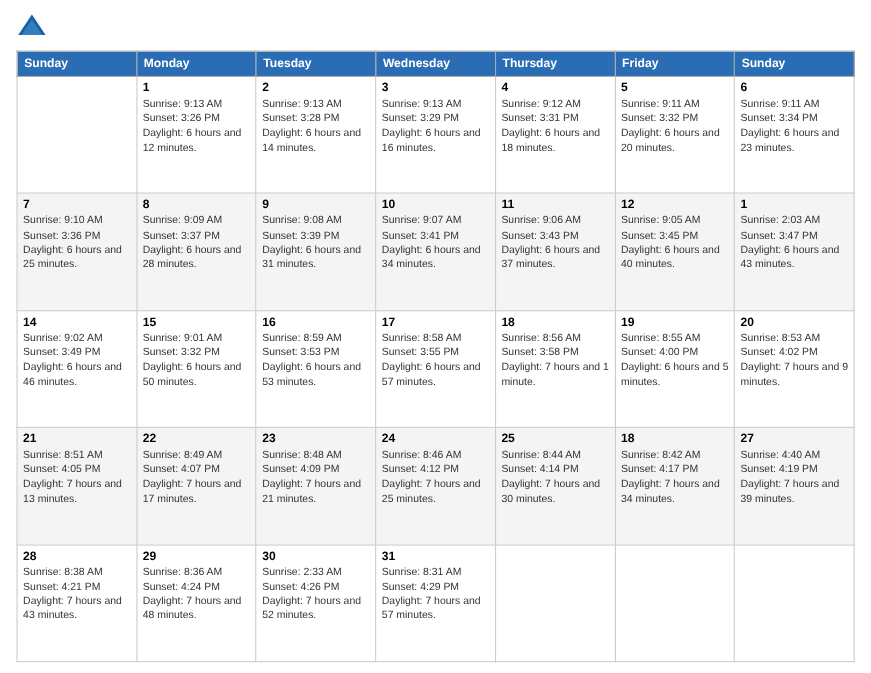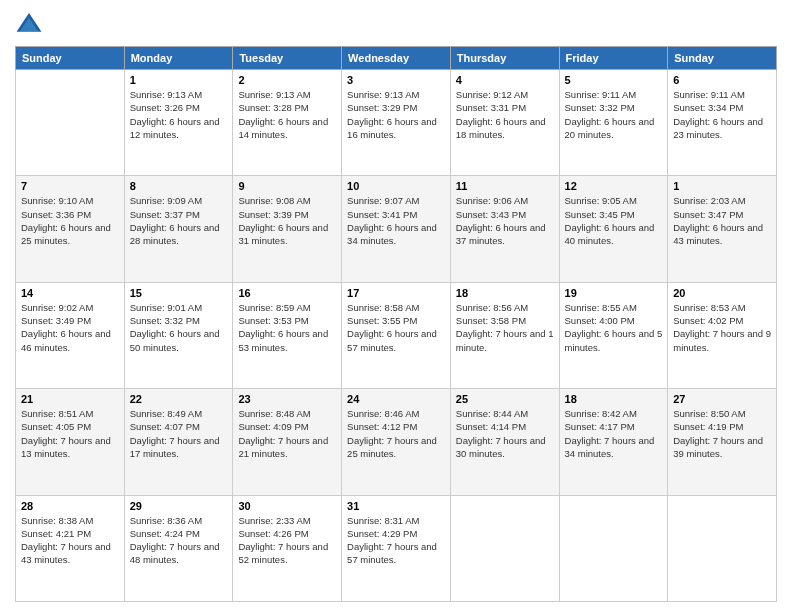--- a/index.html
+++ b/index.html
@@ -241,21 +241,21 @@
           <td>
             <div class="cell-date">25</div>
             <div class="cell-info"><span>Sunrise: 8:44 AM</span><br><span>Sunset: 4:14 PM</span><br><span>Daylight: 7 hours and 30 minutes.</span></div>
           </td>
           <td>
             <div class="cell-date">18</div>
             <div class="cell-info"><span>Sunrise: 8:42 AM</span><br><span>Sunset: 4:17 PM</span><br><span>Daylight: 7 hours and 34 minutes.</span></div>
           </td>
           <td>
             <div class="cell-date">27</div>
-            <div class="cell-info"><span>Sunrise: 8:50 AM</span><br><span>Sunset: 4:19 PM</span><br><span>Daylight: 7 hours and 39 minutes.</span></div>
+            <div class="cell-info"><span>Sunrise: 4:40 AM</span><br><span>Sunset: 4:19 PM</span><br><span>Daylight: 7 hours and 39 minutes.</span></div>
           </td>
         </tr>
         <tr>
           <td>
             <div class="cell-date">28</div>
             <div class="cell-info"><span>Sunrise: 8:38 AM</span><br><span>Sunset: 4:21 PM</span><br><span>Daylight: 7 hours and 43 minutes.</span></div>
           </td>
           <td>
             <div class="cell-date">29</div>
             <div class="cell-info"><span>Sunrise: 8:36 AM</span><br><span>Sunset: 4:24 PM</span><br><span>Daylight: 7 hours and 48 minutes.</span></div>

